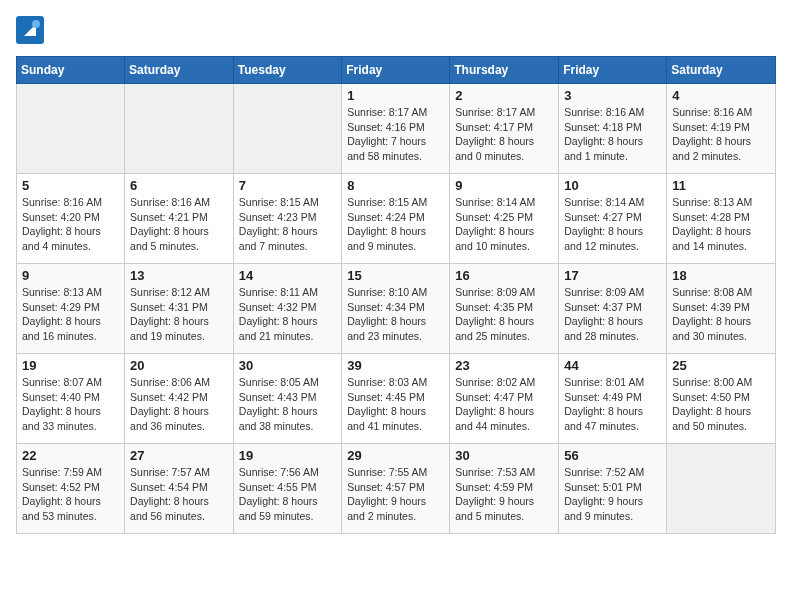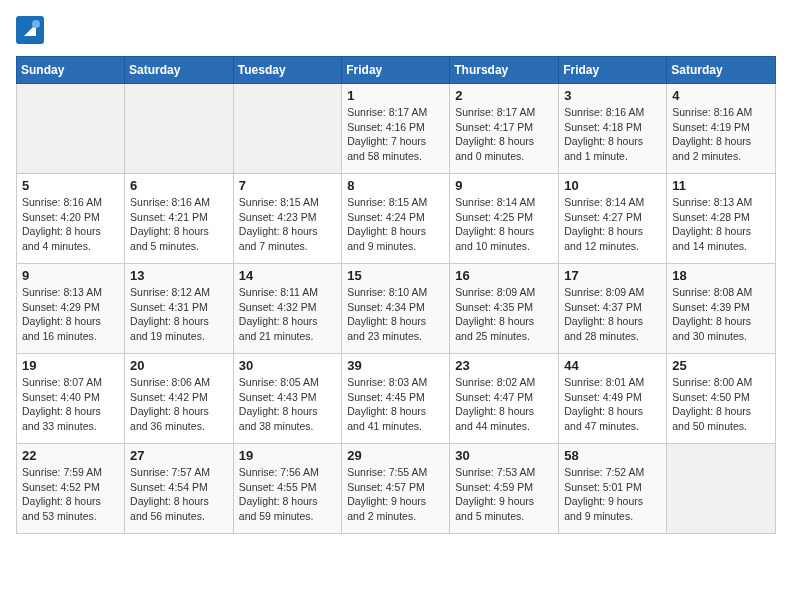--- a/index.html
+++ b/index.html
@@ -251,19 +251,19 @@
         </td>
         <td>
           <span class="day-number">29</span>
           <div class="day-info">Sunrise: 7:55 AM<br>Sunset: 4:57 PM<br>Daylight: 9 hours<br>and 2 minutes.</div>
         </td>
         <td>
           <span class="day-number">30</span>
           <div class="day-info">Sunrise: 7:53 AM<br>Sunset: 4:59 PM<br>Daylight: 9 hours<br>and 5 minutes.</div>
         </td>
         <td>
-          <span class="day-number">58</span>
+          <span class="day-number">56</span>
           <div class="day-info">Sunrise: 7:52 AM<br>Sunset: 5:01 PM<br>Daylight: 9 hours<br>and 9 minutes.</div>
         </td>
         <td class="empty-cell"></td>
       </tr>
     </tbody>
 </table>
 
 </body></html>

